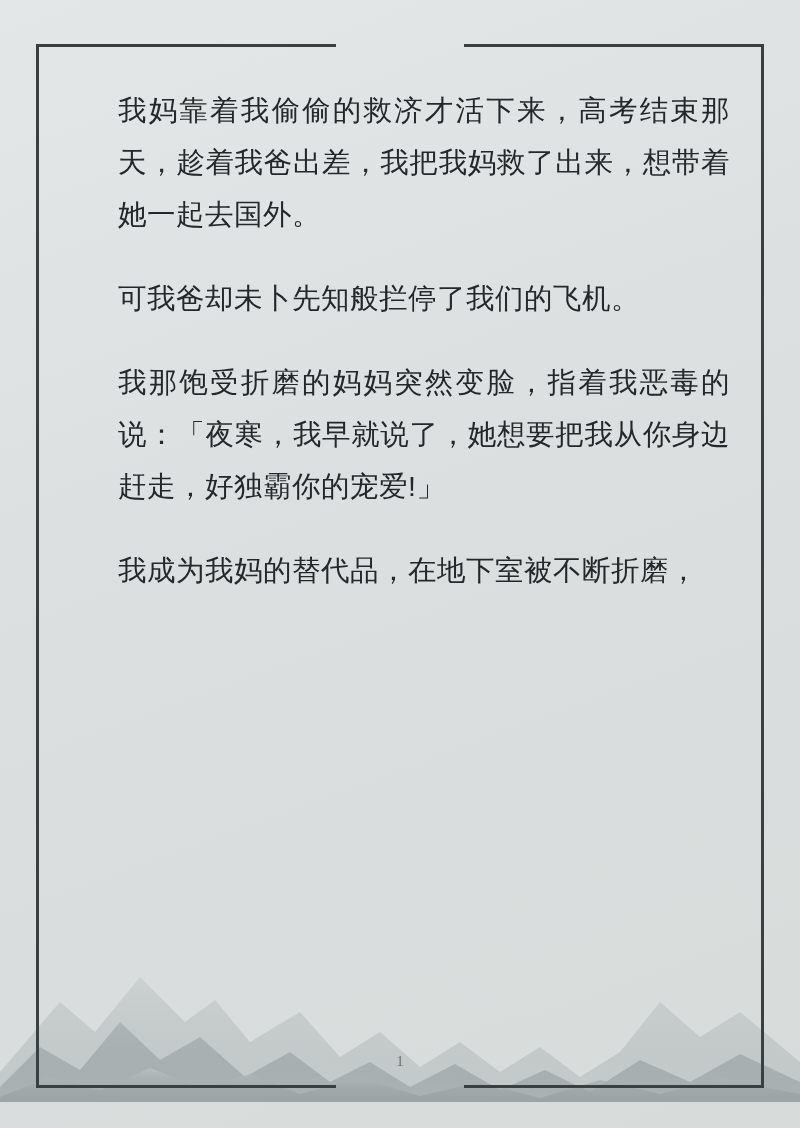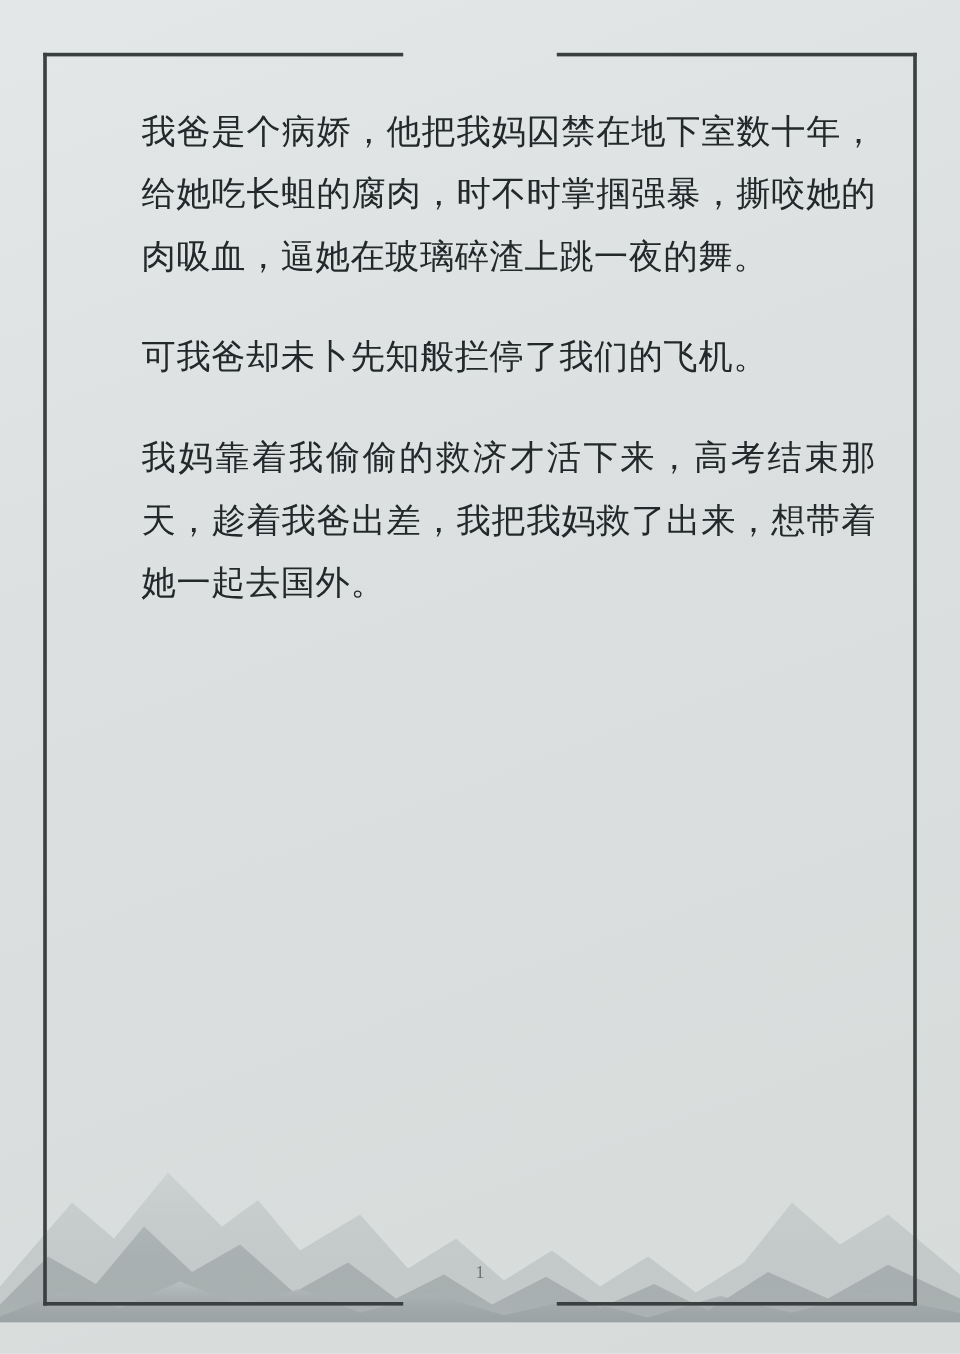--- a/index.html
+++ b/index.html
@@ -104,18 +104,19 @@
 </div>
 
 <div class="frame-line frame-top-left-h"></div>
 <div class="frame-line frame-top-right-h"></div>
 <div class="frame-line frame-bottom-left-h"></div>
 <div class="frame-line frame-bottom-right-h"></div>
 <div class="frame-line frame-left-v"></div>
 <div class="frame-line frame-right-v"></div>
 
 <div class="content">
-  <p class="para">我爸是个病娇，他把我妈囚禁在地下室数十年，给她吃长蛆的腐肉，时不时掌掴强暴，撕咬她的肉吸血，逼她在玻璃碎渣上跳一夜的舞。</p>
+  <p class="para">我妈靠着我偷偷的救济才活下来，高考结束那天，趁着我爸出差，我把我妈救了出来，想带着她一起去国外。</p>
   <p class="para">可我爸却未卜先知般拦停了我们的飞机。</p>
-  <p class="para">我妈靠着我偷偷的救济才活下来，高考结束那天，趁着我爸出差，我把我妈救了出来，想带着她一起去国外。</p>
+  <p class="para">我那饱受折磨的妈妈突然变脸，指着我恶毒的说：「夜寒，我早就说了，她想要把我从你身边赶走，好独霸你的宠爱!」</p>
+  <p class="para">我成为我妈的替代品，在地下室被不断折磨，</p>
 </div>
 
 <div class="page-number">1</div>
 
 </body></html>

